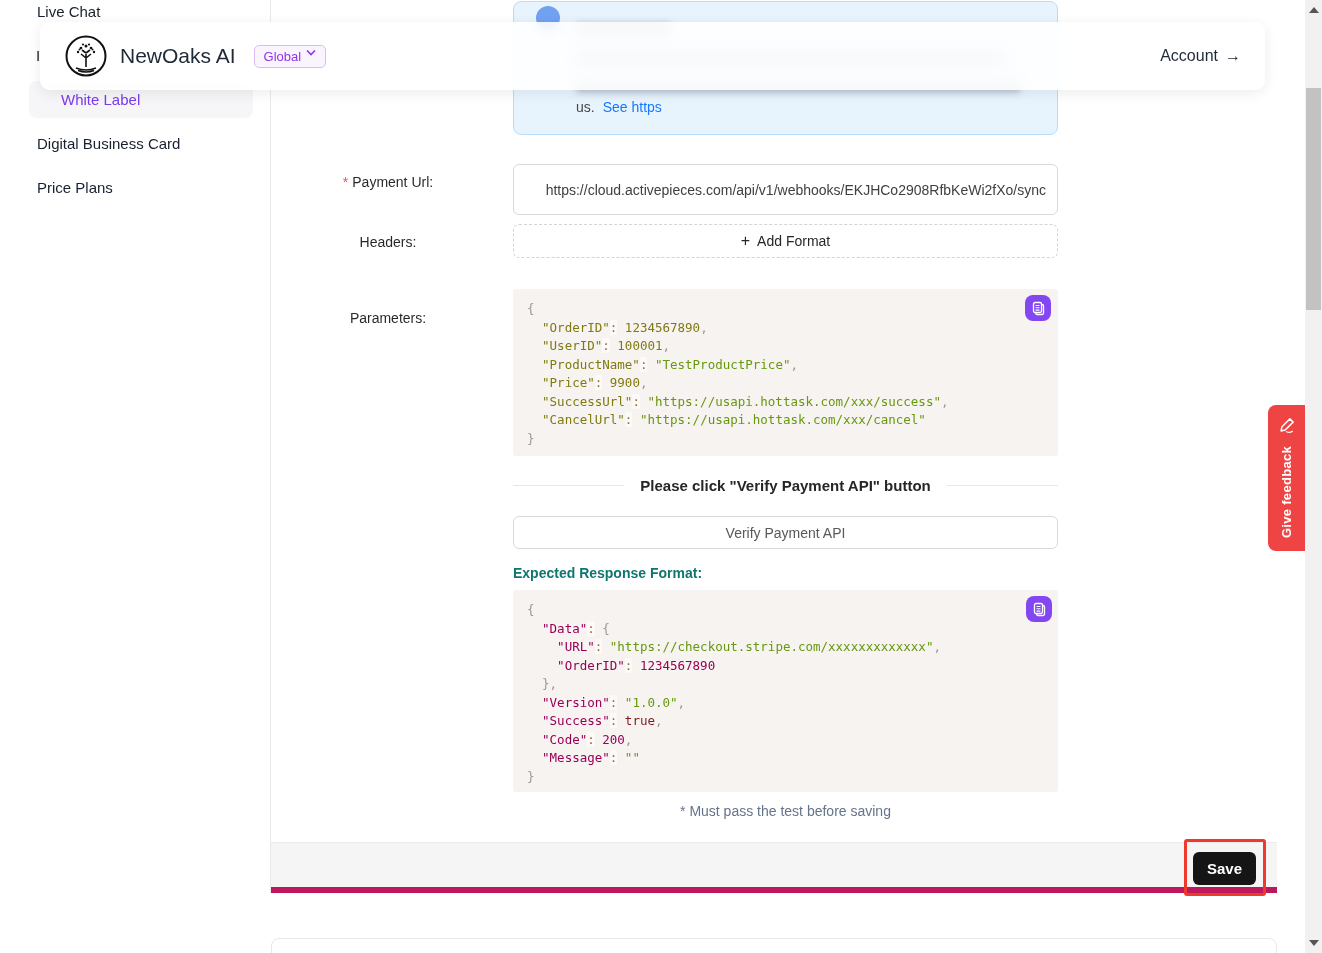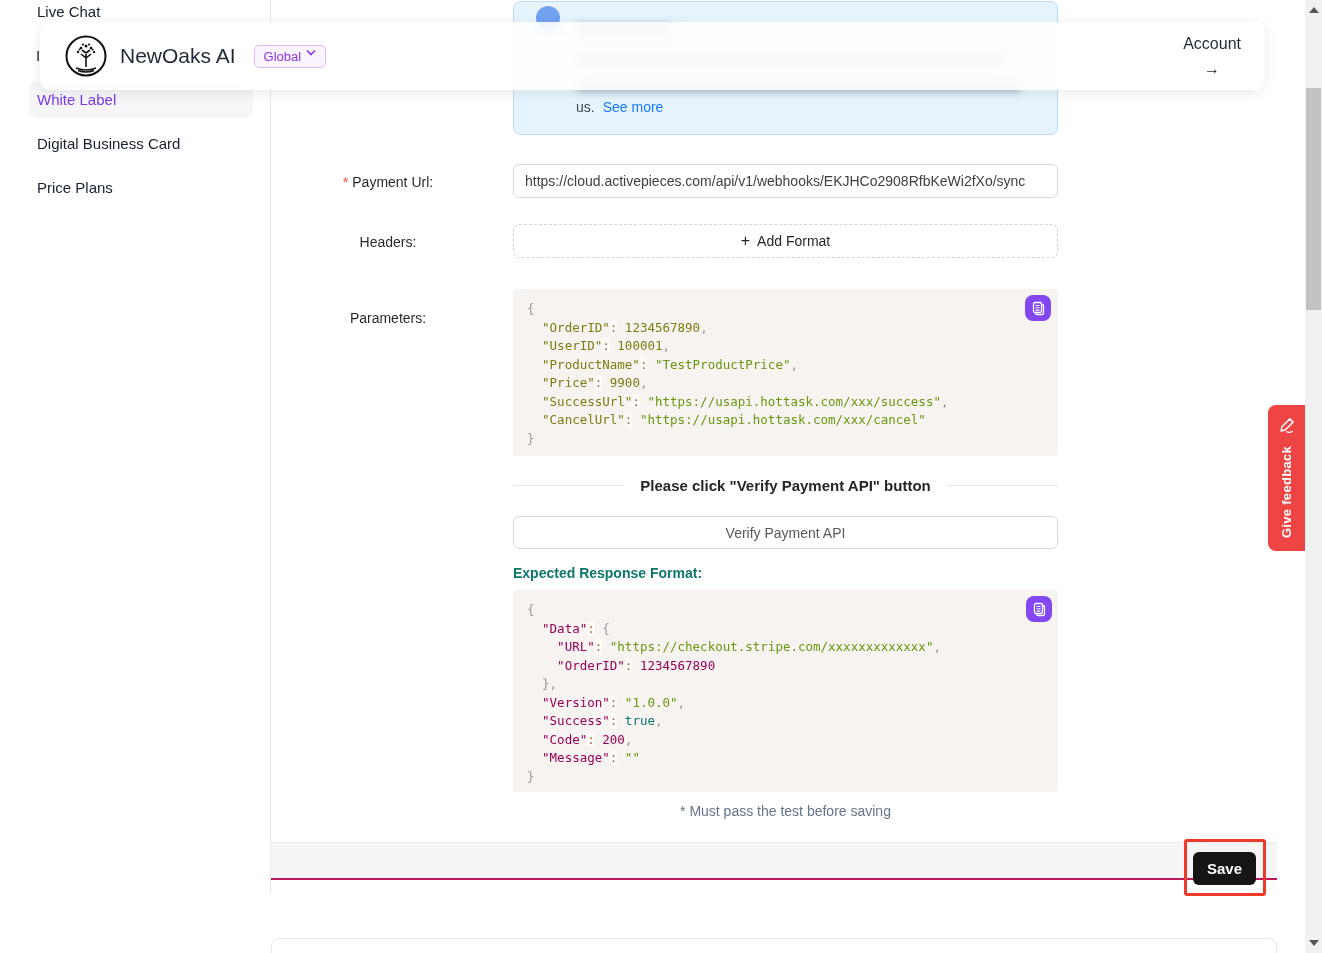--- a/index.html
+++ b/index.html
@@ -1,21 +1,21 @@
 <!DOCTYPE html>
 <html><head>
 <meta charset="utf-8">
 <style>
   * { margin:0; padding:0; box-sizing:border-box; }
   html,body { width:1322px; height:953px; overflow:hidden; background:#fff;
     font-family:"Liberation Sans", sans-serif; }
 
   
   .sidebar-item { position:absolute; left:37px; font-size:15px; font-weight:400; color:#18212f; z-index:1; white-space:nowrap; cursor:pointer; }
-  .sidebar-item.active { color:#7c3aed; }
+  .sidebar-item.active { color:#7c3aed;margin-left:24px; }
   .active-pill { position:absolute; left:29px; top:81px; width:224px; height:37px; background:#f6f6f8; border-radius:8px; z-index:0; }
   .v-divider { position:absolute; left:270px; top:0; width:1px; height:893px; background:#e9e9ec; z-index:0; }
 
   
   .banner { position:absolute; left:513px; top:1px; width:545px; height:134px;
     background:#e7f4fe; border:1px solid #b9dcf8; border-radius:8px; z-index:1; }
   .banner-circle { position:absolute; left:22px; top:4px; width:24px; height:24px; border-radius:50%; background:#71a1f1; }
   .redacted { position:absolute; background:#8d99a8; opacity:.5; border-radius:3px; filter:blur(3px); }
   .banner-bottom { position:absolute; left:62px; top:97px; font-size:14px; color:#45474a; }
   .see-more { color:#1677ff; cursor:pointer; margin-left:8px; }
@@ -25,60 +25,60 @@
     background:rgba(255,255,255,.86); backdrop-filter:blur(6px); -webkit-backdrop-filter:blur(6px);
     border-radius:10px; box-shadow:0 3px 14px rgba(0,0,0,.08);
     display:flex; align-items:center; padding:0 24px; z-index:3; }
   .logo-circle { width:44px; height:44px; flex:0 0 44px; }
   .brand { font-size:21px; color:#1f2937; font-weight:500; margin-left:12px; white-space:nowrap; }
   .region-chip { margin-left:18px; display:inline-flex; align-items:flex-start; gap:5px;
     background:#faf4ff; border:1px solid #ddb8fb; color:#9135e8; border-radius:5px;
     font-size:13px; padding:3px 9px; cursor:pointer; }
   .nav-links { display:flex; gap:33px; margin-left:124px; }
   .nav-link { font-size:16px; color:#1f2937; white-space:nowrap; cursor:pointer; }
-  .account { margin-left:auto; font-size:16px; color:#1f2937; white-space:nowrap; cursor:pointer; display:flex; align-items:center; gap:7px;flex-direction:column; }
+  .account { margin-left:auto; font-size:16px; color:#1f2937; white-space:nowrap; cursor:pointer; display:flex; align-items:center; gap:7px; }
 
   
   .row-label { position:absolute; left:271px; width:234px; text-align:center; font-size:14px; color:rgba(0,0,0,.85); }
   .req { color:#ff4d4f; margin-right:4px; }
-  .url-input { position:absolute; left:513px; top:164px; width:545px; height:34px;
+  .url-input { position:absolute; left:513px; top:164px; width:545px; height:51px;
     border:1px solid #d9d9d9; border-radius:6px; font-size:14px; color:#404040;
-    padding:0 11px; font-family:"Liberation Sans",sans-serif; background:#fff; }
+    padding:0 11px; font-family:"Liberation Sans",sans-serif; background:#fff;text-align:right; }
   .add-header { position:absolute; left:513px; top:224px; width:545px; height:34px;
     border:1px dashed #d4d4d4; border-radius:6px; background:#fff; cursor:pointer;
     display:flex; align-items:center; justify-content:center; gap:7px; font-size:14px; color:#262626; }
   .plus-glyph { font-size:16px; line-height:1; color:#262626; }
 
   .code-block { position:absolute; left:513px; width:545px; background:#f6f3f1; border-radius:3px;
     font-family:"DejaVu Sans Mono", monospace; font-size:12.5px; line-height:18.5px;
     padding:11px 14px; white-space:pre; color:#5d5d5d; }
   .cb1 { top:289px; height:167px; }
   .cb2 { top:590px; height:202px; }
   .copy-btn { position:absolute; top:6px; right:7px; width:26px; height:26px; border:none;
     background:#8347f2; border-radius:8px; cursor:pointer; display:flex; align-items:center; justify-content:center; }
   .tk-p { color:#999; }
   .tk-o { color:#9a6e3a; background:rgba(255,255,255,.55); }
   .tk-s { color:#67980f; }
-  .tk-b { color:#0f766e; }
+  .tk-b { color:#7f1d1d; }
   .cb1 .tk-k, .cb1 .tk-n { color:#7f7a10; }
   .cb2 .tk-k, .cb2 .tk-n { color:#990055; }
 
   .divider-row { position:absolute; left:513px; top:477px; width:545px; display:flex; align-items:center; }
   .divider-row .line { flex:1; border-top:1px solid #e8e8e8; }
   .divider-row .txt { margin:0 16px; font-size:15px; font-weight:700; color:#262626; white-space:nowrap; }
 
   .verify-btn { position:absolute; left:513px; top:516px; width:545px; height:33px;
     background:#fff; border:1px solid #d9d9d9; border-radius:6px; font-size:14px; color:#595959;
     cursor:pointer; font-family:"Liberation Sans",sans-serif; }
   .expected-label { position:absolute; left:513px; top:565px; font-size:14px; font-weight:700; color:#0f766e; }
   .must-pass { position:absolute; left:513px; top:803px; width:545px; text-align:center; font-size:14px; color:#64748b; }
 
   
-  .footer-band { position:absolute; left:271px; top:842px; width:1006px; height:38px;
-    background:#f5f5f6; border-top:1px solid #ececec; border-bottom:2px solid #be185d; z-index:2; }
+  .footer-band { position:absolute; left:271px; top:842px; width:1006px; height:51px;
+    background:#f5f5f6; border-top:1px solid #ececec; border-bottom:6px solid #be185d; z-index:2; }
   .save-btn { position:absolute; right:21px; top:9px; width:63px; height:33px; background:#151515;
     color:#fff; font-weight:700; font-size:15px; border:none; border-radius:6px; cursor:pointer;
     font-family:"Liberation Sans",sans-serif; }
   .red-box { position:absolute; left:1184px; top:839px; width:82px; height:57px;
     border:3px solid #ee392c; border-radius:3px; z-index:7; pointer-events:none; }
   .bottom-card { position:absolute; left:271px; top:938px; width:1006px; height:30px;
     background:#fff; border:1px solid #e8e8e8; border-radius:8px 8px 0 0; z-index:1; }
 
   
   .feedback-tab { position:absolute; left:1268px; top:405px; width:37px; height:146px;
@@ -104,21 +104,21 @@
 <div class="sidebar-item" style="top:135px;">Digital Business Card</div>
 <div class="sidebar-item" style="top:179px;">Price Plans</div>
 <div class="v-divider"></div>
 
 <div class="banner">
   <div class="banner-circle"></div>
   <div class="redacted" style="left:62px; top:21px; width:95px; height:13px;"></div>
   <div class="redacted" style="left:62px; top:50px; width:430px; height:12px;"></div>
   <div class="redacted" style="left:62px; top:79px; width:445px; height:12px;"></div>
   <div class="banner-bottom">
-    <span>us.</span><span class="see-more">See more</span>
+    <span>us.</span><span class="see-more">See https</span>
   </div>
 </div>
 
 <div class="nav-card">
   <svg class="logo-circle" viewBox="0 0 44 44">
     <circle cx="22" cy="22" r="19.5" fill="none" stroke="#111" stroke-width="2"></circle>
     <path d="M22 33 V20 M22 24 l-5-4 M22 24 l5-4 M22 19 l-4-3 M22 19 l4-3" stroke="#111" stroke-width="1.6" fill="none"></path>
     <g fill="#111">
       <circle cx="22" cy="12" r="1.5"></circle>
         <circle cx="17" cy="14" r="1.3"></circle>

